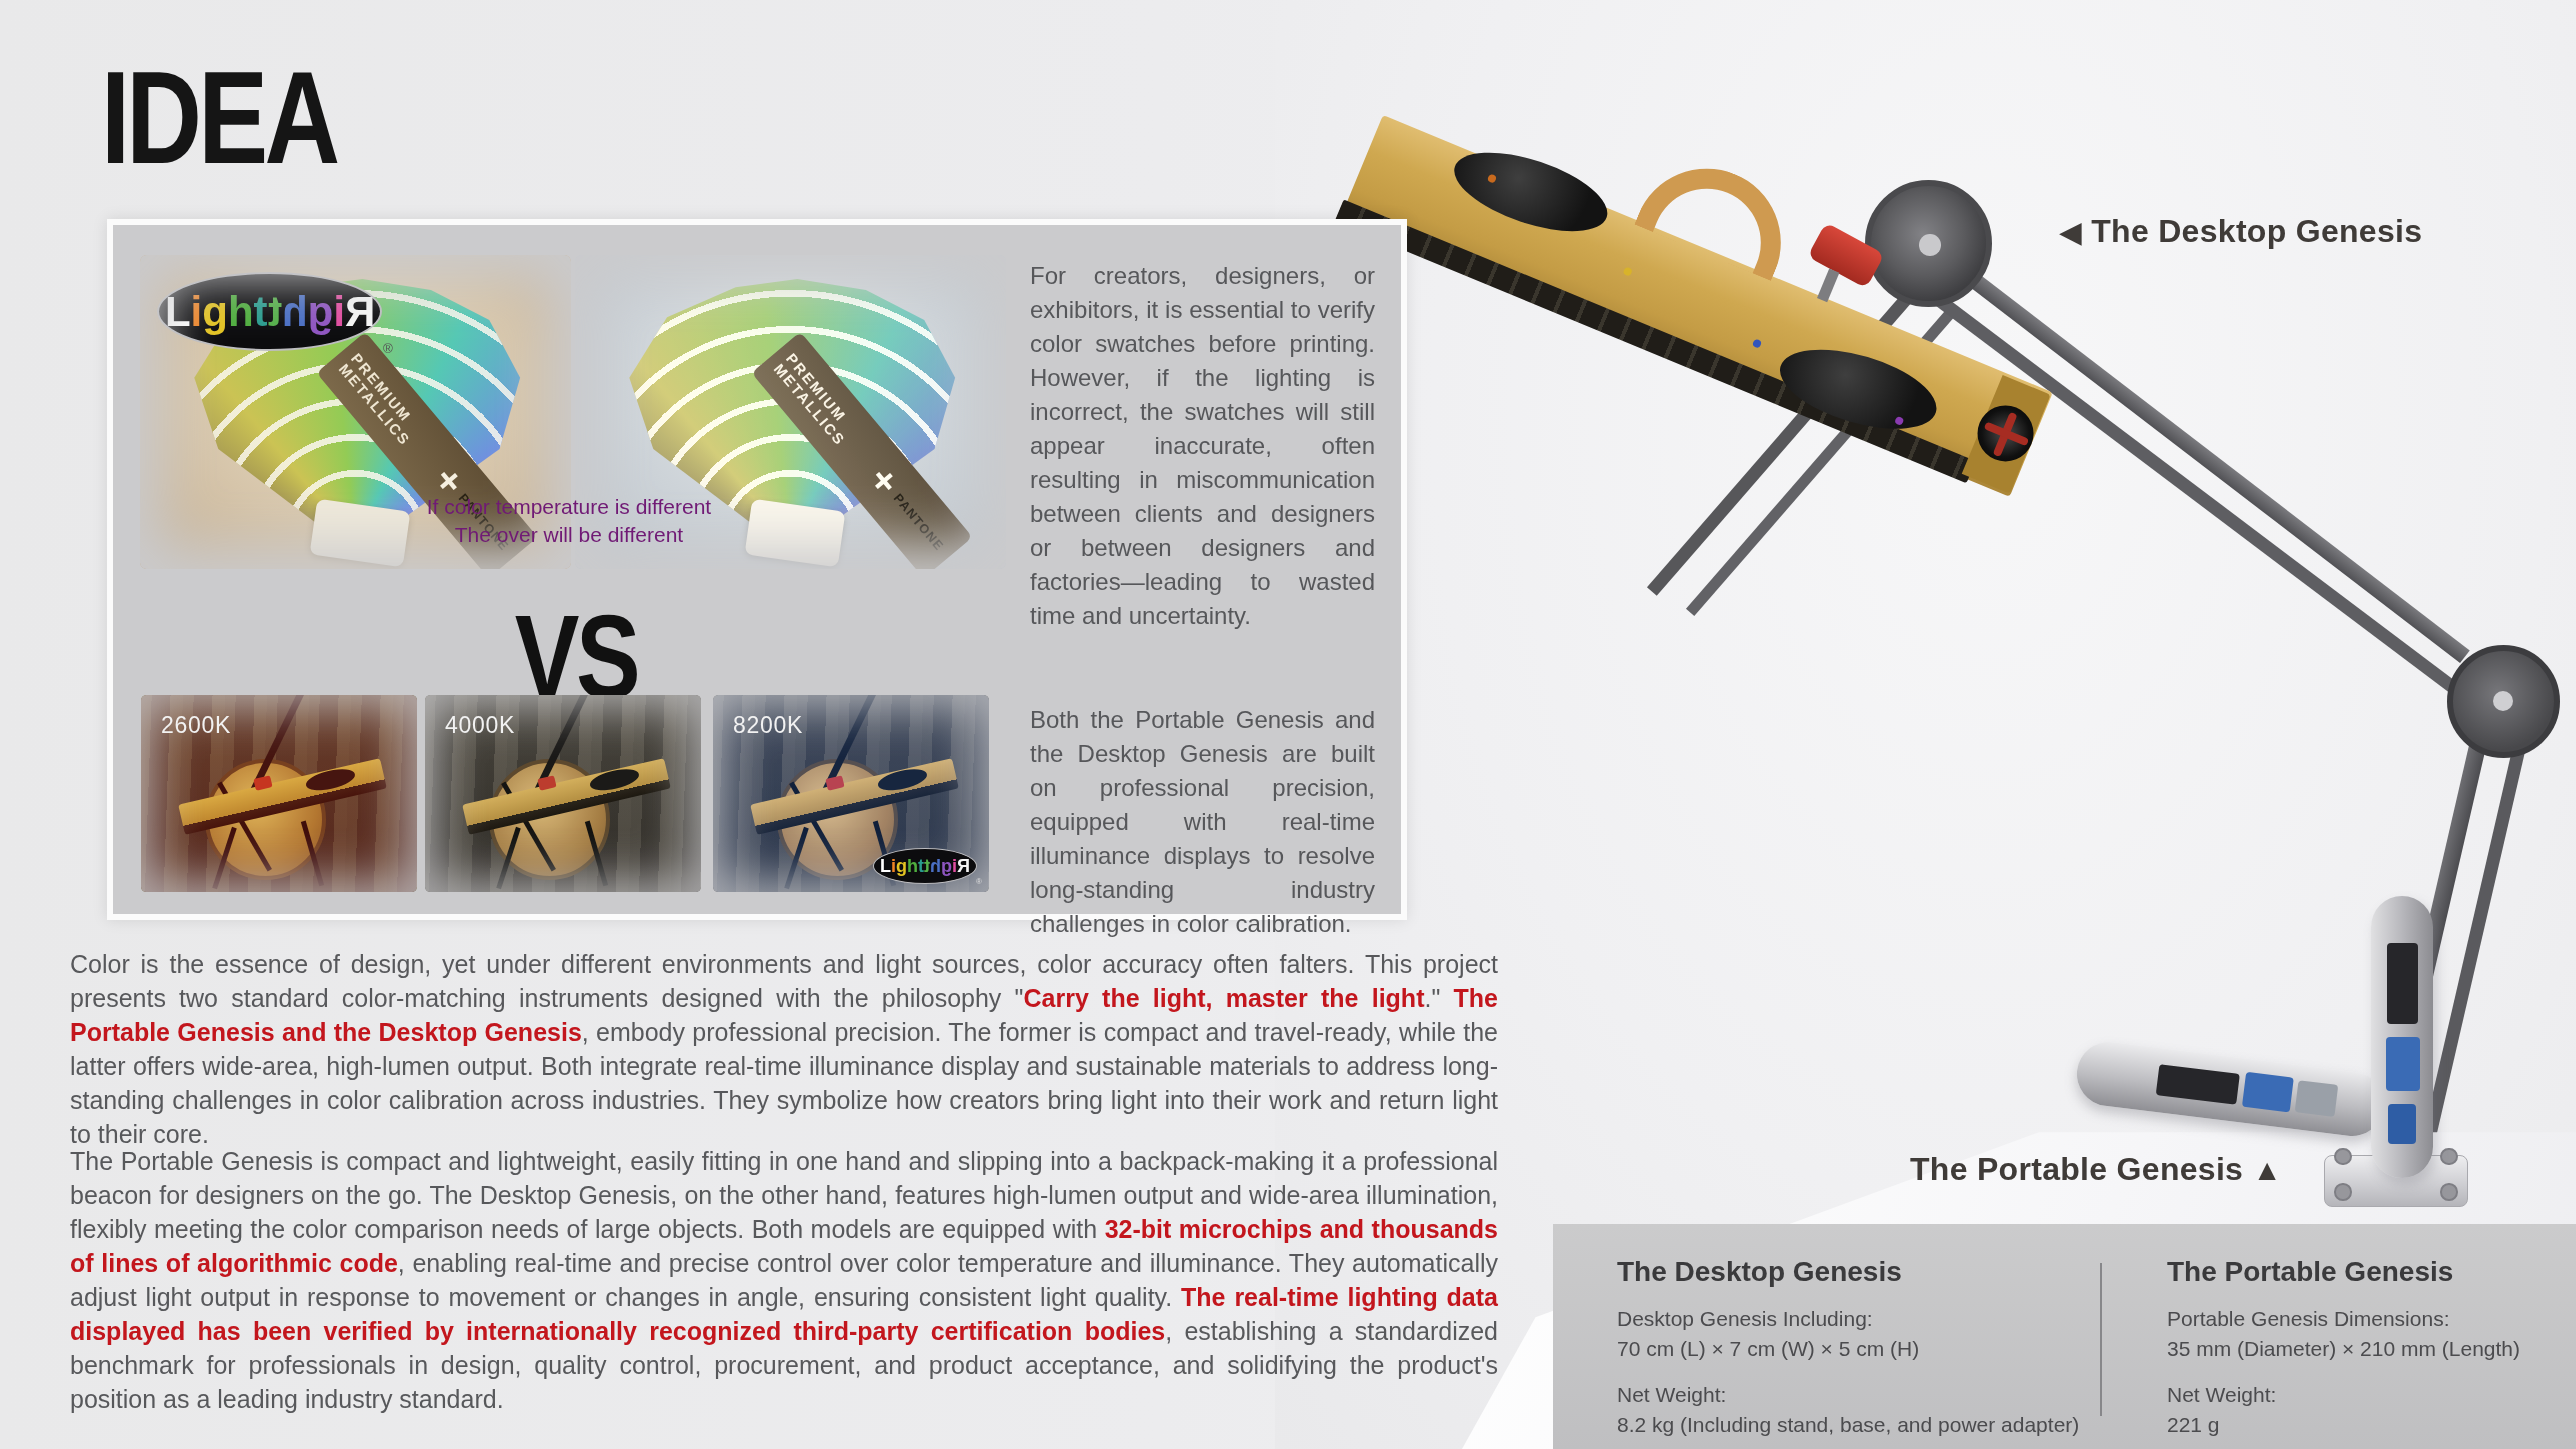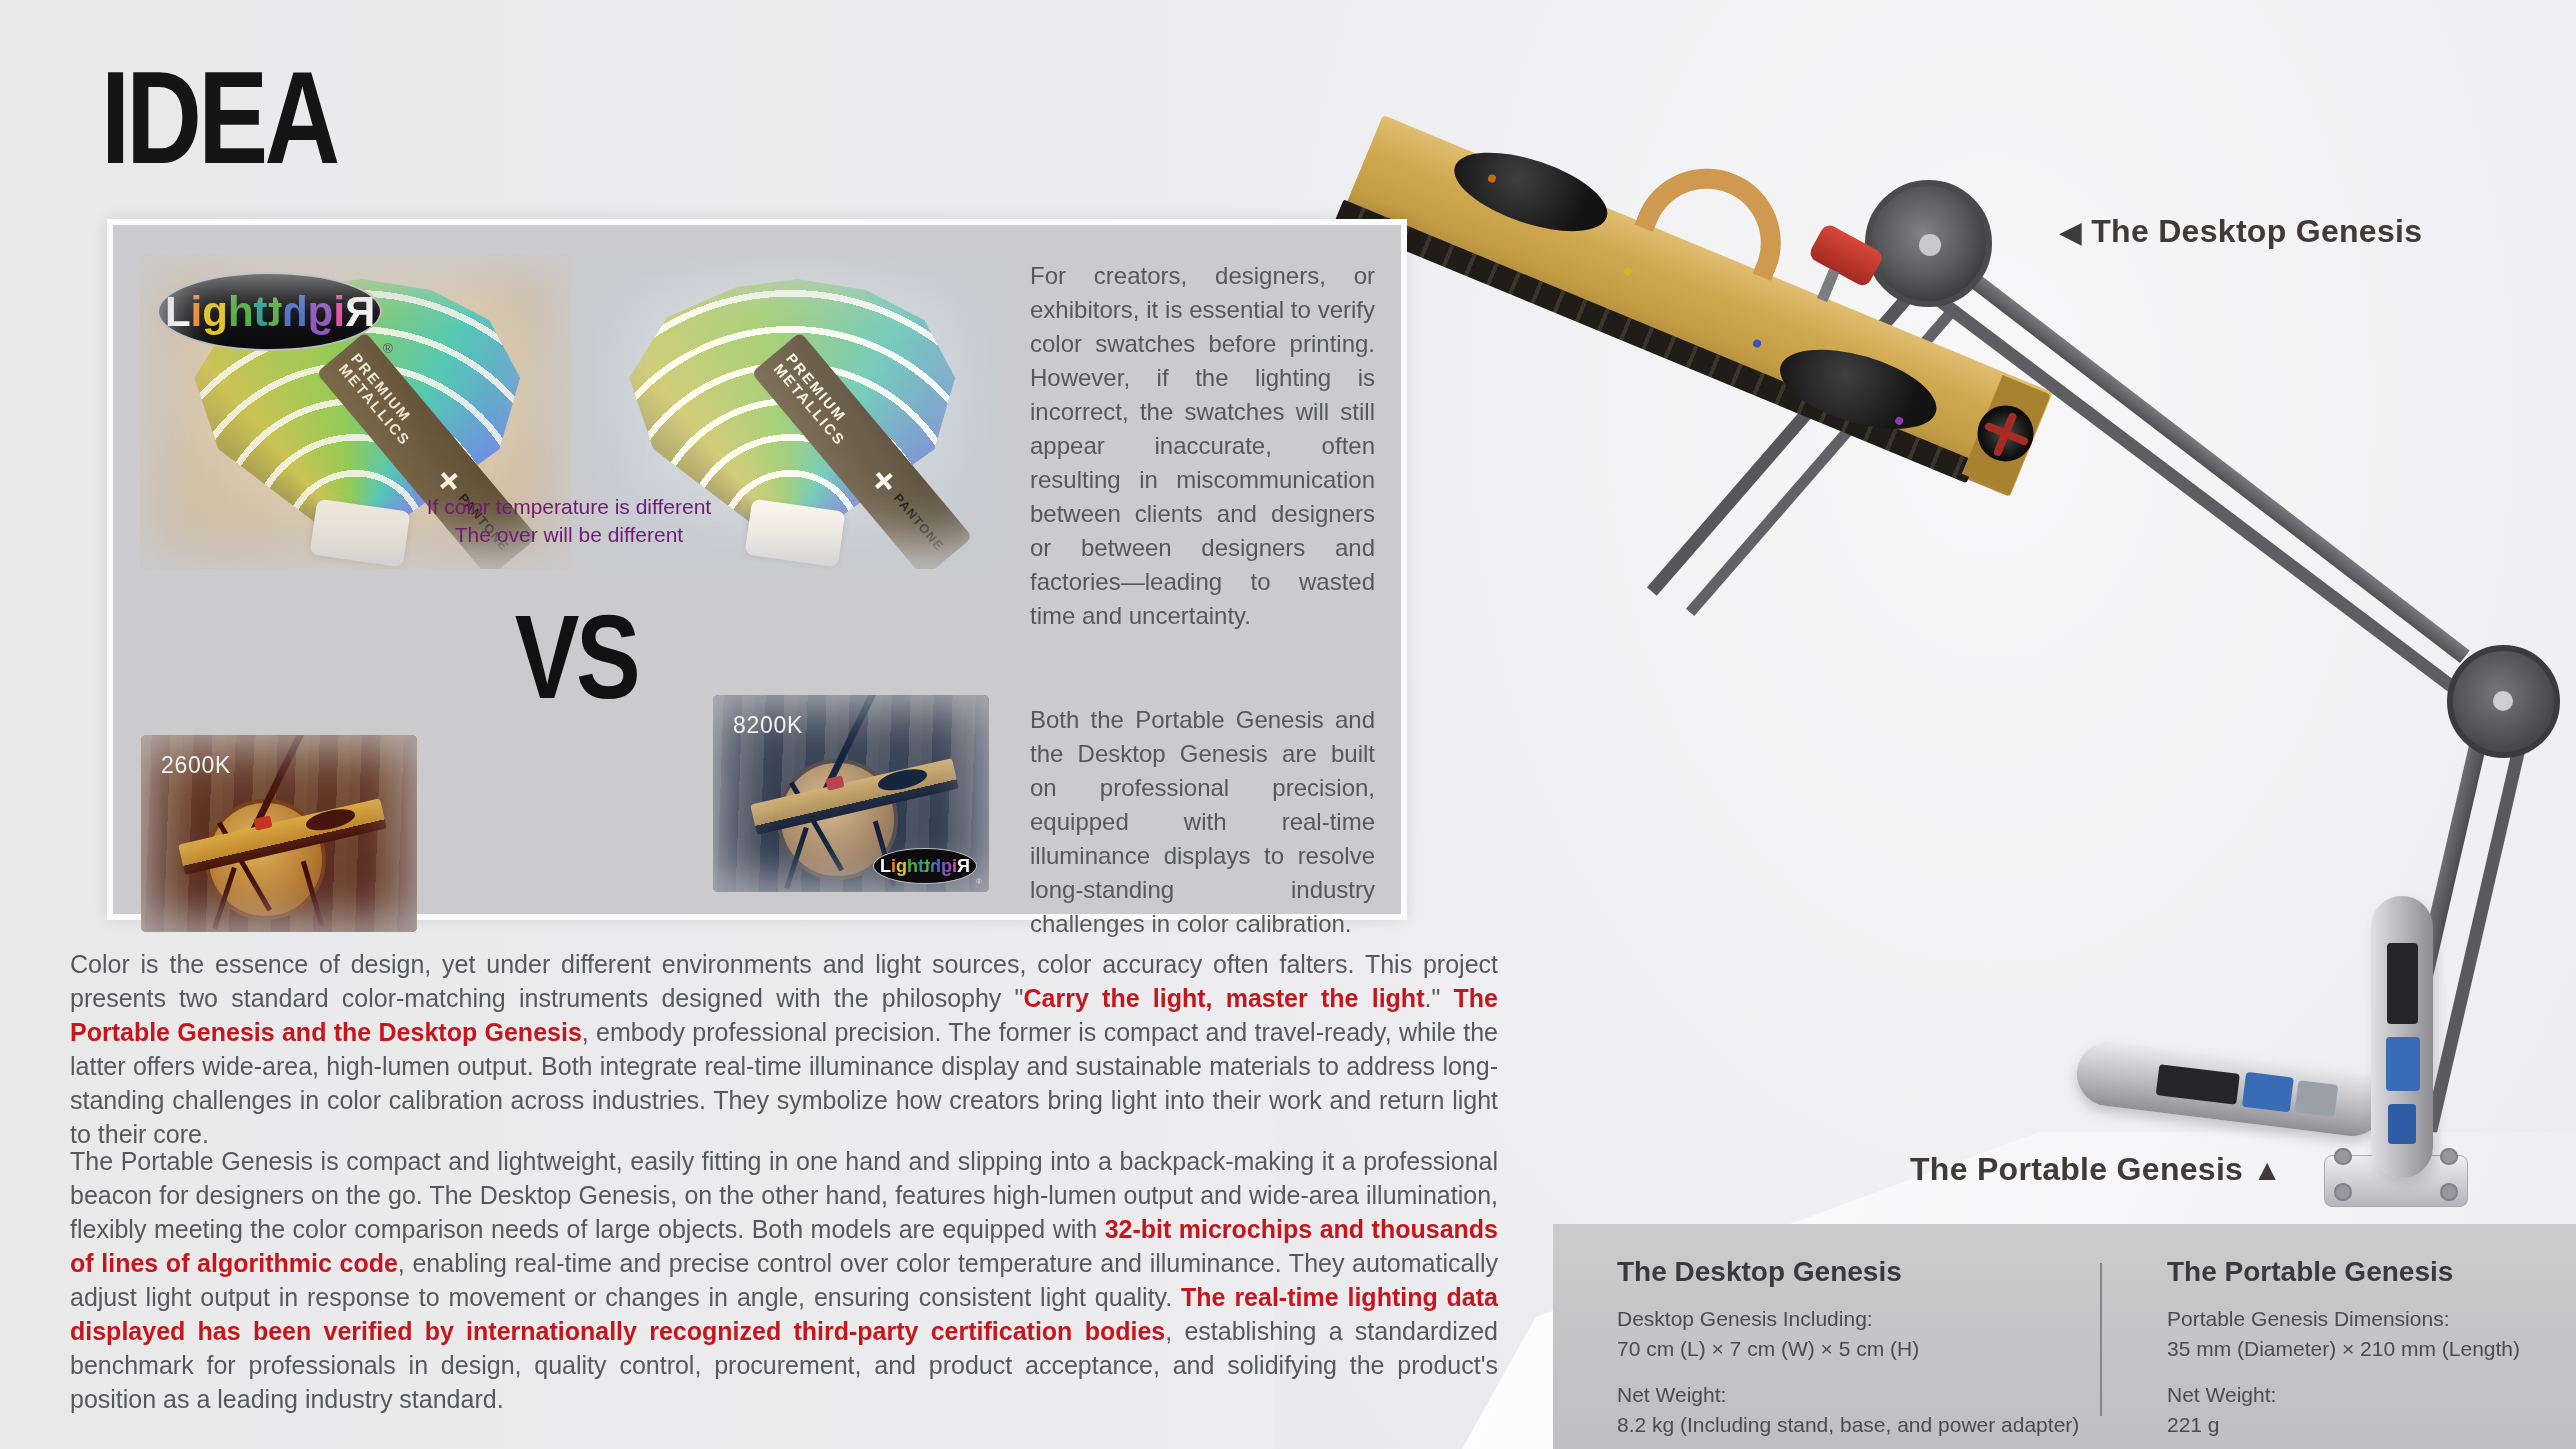--- a/index.html
+++ b/index.html
@@ -285,35 +285,49 @@
       <div class="blend"></div>
     </div>
 
     <div class="abs photo-caption">
       <div>If color temperature is different</div>
       <div>The over will be different</div>
     </div>
 
     <div class="abs vs-label">VS</div>
 
-    <div class="abs temp-photo tp1" style="left:28px;margin-top:40px;">
+    <div class="abs temp-photo tp1" style="left:28px;">
       <div class="mini-plate"></div>
       <div class="mini-arm1"></div>
       <div class="mini-arm2"></div>
       <div class="mini-bar">
         <div class="mini-pad"></div>
         <div class="mini-red"></div>
       </div>
       <div class="mini-leg1"></div>
       <div class="mini-leg2"></div>
       <div class="tint"></div>
       <div class="vig"></div>
       <div class="tlabel">2600K</div>
     </div>
 
+    <div class="abs temp-photo tp2" style="left:312px;">
+      <div class="mini-plate"></div>
+      <div class="mini-arm1"></div>
+      <div class="mini-arm2"></div>
+      <div class="mini-bar">
+        <div class="mini-pad"></div>
+        <div class="mini-red"></div>
+      </div>
+      <div class="mini-leg1"></div>
+      <div class="mini-leg2"></div>
+      <div class="tint"></div>
+      <div class="vig"></div>
+      <div class="tlabel">4000K</div>
+    </div>
 
     <div class="abs temp-photo tp3" style="left:600px;">
       <div class="mini-plate"></div>
       <div class="mini-arm1"></div>
       <div class="mini-arm2"></div>
       <div class="mini-bar">
         <div class="mini-pad"></div>
         <div class="mini-red"></div>
       </div>
       <div class="mini-leg1"></div>

